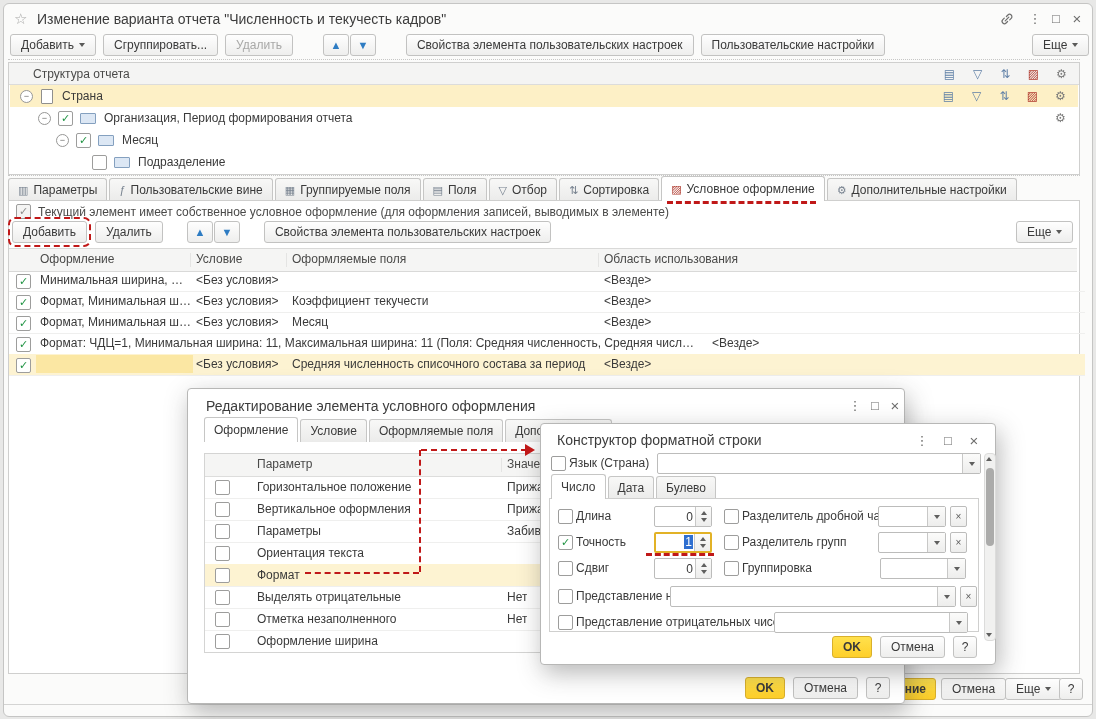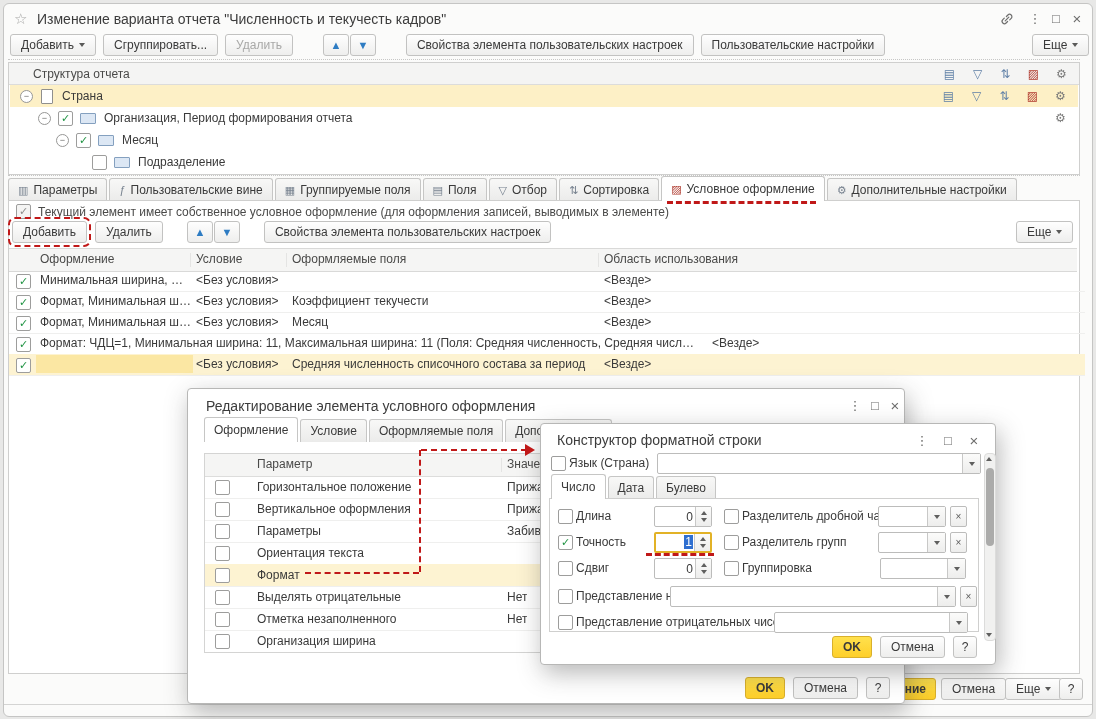--- a/index.html
+++ b/index.html
@@ -358,21 +358,21 @@
       <span class="cell" style="left:52px;top:4px">Выделять отрицательные</span>
       <span class="cell" style="left:302px;top:4px">Нет</span>
     </div>
     <div class="abs" style="left:0;right:0;top:154px;height:22px;border-bottom:1px solid #efefee">
       <span class="cb off abs" style="left:10px;top:4px"></span>
       <span class="cell" style="left:52px;top:4px">Отметка незаполненного</span>
       <span class="cell" style="left:302px;top:4px">Нет</span>
     </div>
     <div class="abs" style="left:0;right:0;top:176px;height:22px">
       <span class="cb off abs" style="left:10px;top:4px"></span>
-      <span class="cell" style="left:52px;top:4px">Организация ширина</span>
+      <span class="cell" style="left:52px;top:4px">Оформление ширина</span>
     </div>
   </div>
 
   <div class="abs flex" style="right:14px;top:288px;gap:8px">
     <button class="btn yellow">
         <span>OK</span>
       </button>
     <button class="btn">
         <span>Отмена</span>
       </button>

